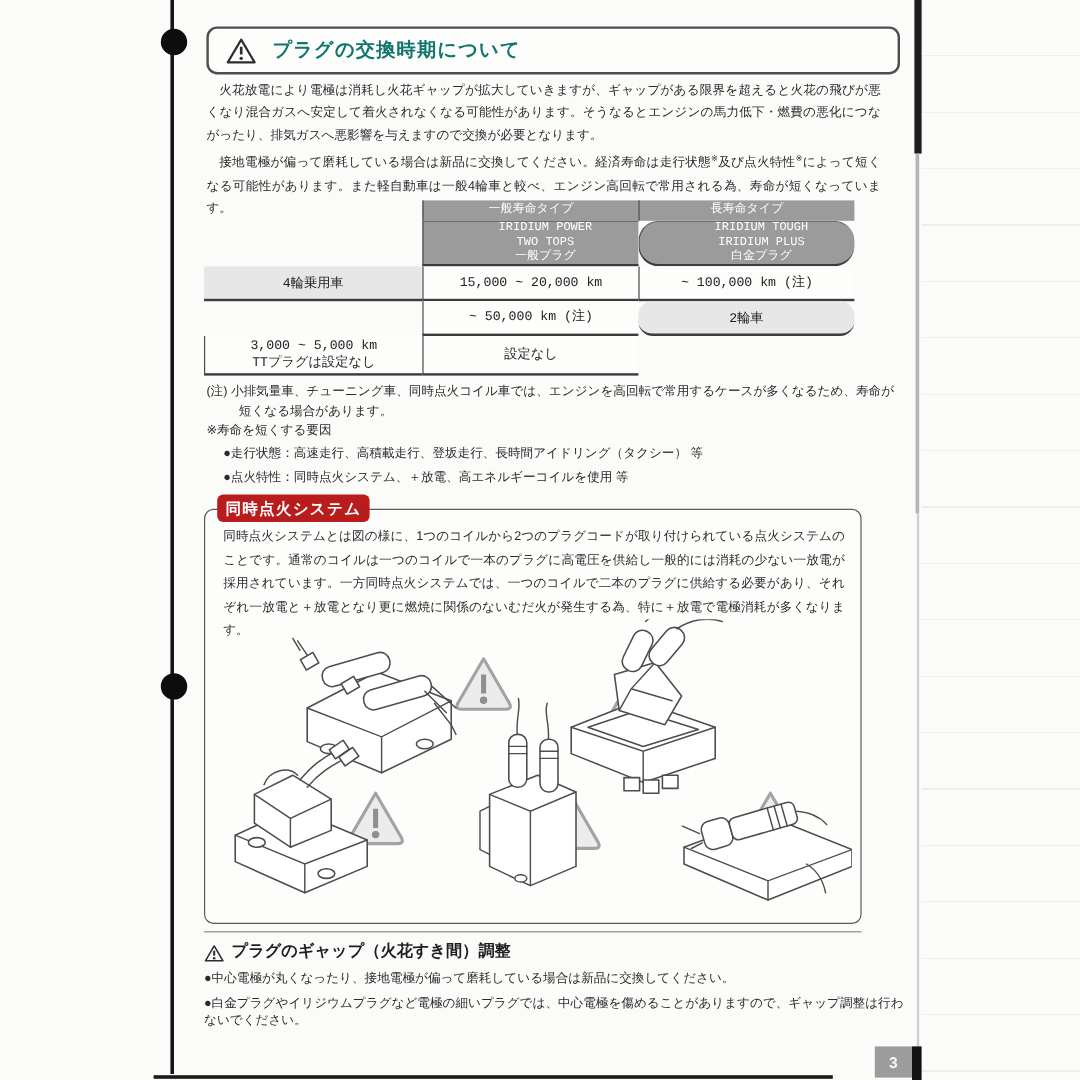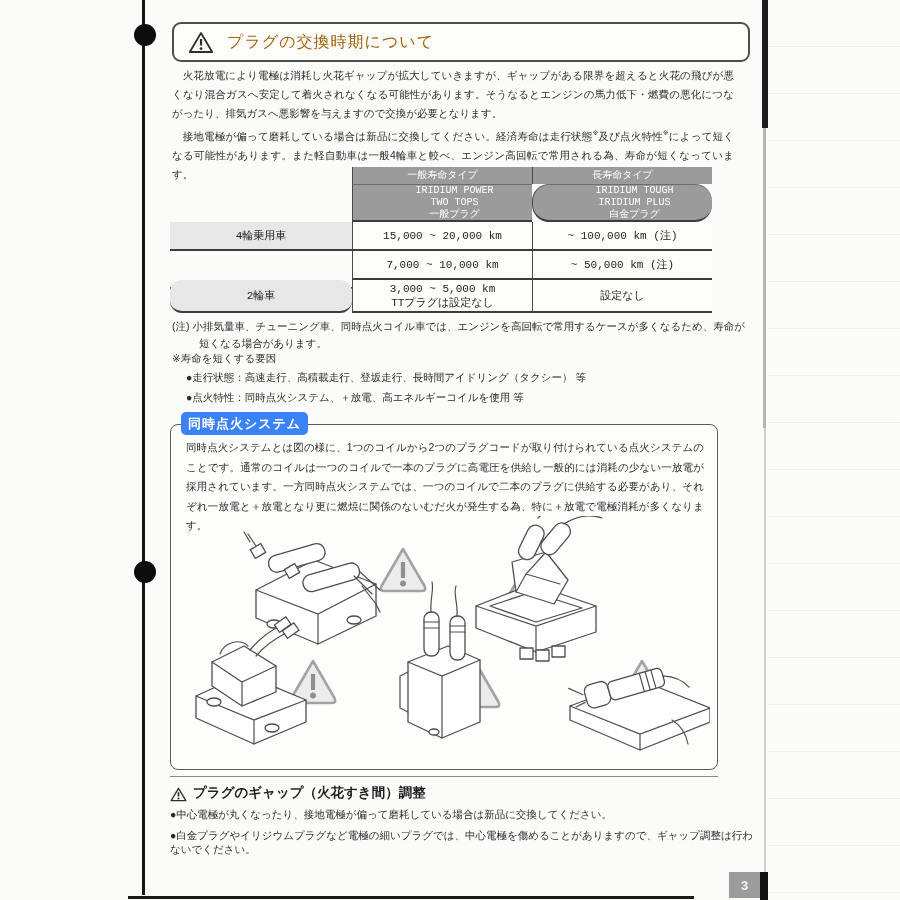--- a/index.html
+++ b/index.html
@@ -17,21 +17,21 @@
   .edge-top{left:762px;top:0;width:6px;height:128px;background:#1d1d1d;}
   .edge-mid{left:763px;top:128px;width:3px;height:300px;background:#b4b4b4;}
   .edge-low{left:764px;top:428px;width:2px;height:445px;background:#cfcfcf;}
   .edge-bottom{left:760px;top:872px;width:8px;height:28px;background:#121212;}
   .bottom-line{left:128px;top:896px;width:566px;height:3px;background:#1a1a1a;}
   .ruled-bg{left:768px;top:0;width:132px;height:900px;
     background:repeating-linear-gradient(180deg,transparent 0 46px,rgba(0,0,0,0.05) 46px 47px);}
   
   .title-box{left:172px;top:22px;width:560px;height:36px;border:2px solid #4e4e4e;border-radius:9px;
     display:flex;align-items:center;gap:13px;padding-left:14px;background:#fdfdfc;}
-  .title-text{font-size:16px;font-weight:normal;color:#a16207;letter-spacing:1px;}
+  .title-text{font-size:16px;font-weight:bold;color:#0f766e;letter-spacing:1px;}
   
   .intro{left:172px;top:66px;width:562px;font-size:10.5px;line-height:19px;text-align:justify;}
   .intro p{margin:0;}
   sup.ref{font-size:7px;vertical-align:super;}
   
   .spec-table{left:170px;top:167px;width:542px;display:grid;grid-template-columns:182px 180px 180px;
     grid-template-rows:17px 38px 29px 29px 33px;font-family:Liberation Mono, monospace;}
   .cell{display:flex;align-items:center;justify-content:center;text-align:center;}
   .th{color:#fff;font-size:10px;line-height:12px;}
   .th-type{font-size:10px;}
@@ -111,38 +111,37 @@
     <span>IRIDIUM TOUGH</span>
     <span>IRIDIUM PLUS</span>
     <span>白金プラグ</span>
   </div>
 
   <div class="cell label-cell hline-b" style="background:#e7e7e7;">4輪乗用車</div>
   <div class="cell val-cell vline hline-b">15,000 ~ 20,000 km</div>
   <div class="cell val-cell vline hline-b">~ 100,000 km (注)</div>
 
   <div class="cell label-cell hline-b" style="background:#3b82f6;margin-top:36px;">軽自動車</div>
-  <div class="cell val-cell vline hline-b">7,000 ~ 10,000 km</div>
   <div class="cell val-cell vline hline-b">~ 50,000 km (注)</div>
 
   <div class="cell label-cell hline-b" style="background:#e7e7e7;border-radius:12px;">2輪車</div>
   <div class="cell val-cell vline hline-b" style="flex-direction:column;">
     <span>3,000 ~ 5,000 km</span>
     <span>TTプラグは設定なし</span>
   </div>
   <div class="cell val-cell vline hline-b">設定なし</div>
 </div>
 
 <div class="abs note-block"><span>(注)</span>&nbsp;<span>小排気量車、チューニング車、同時点火コイル車では、エンジンを高回転で常用するケースが多くなるため、寿命が短くなる場合があります。</span></div>
 <div class="abs factors-title">※寿命を短くする要因</div>
 <div class="abs factor-1">●走行状態：高速走行、高積載走行、登坂走行、長時間アイドリング（タクシー） 等</div>
 <div class="abs factor-2">●点火特性：同時点火システム、＋放電、高エネルギーコイルを使用 等</div>
 
 <div class="abs simul-box"></div>
-<div class="abs simul-label" style="background:#3b82f6;text-align:center;">同時点火システム</div>
+<div class="abs simul-label" style="background:#b91c1c;text-align:center;">同時点火システム</div>
 <div class="abs simul-body">同時点火システムとは図の様に、1つのコイルから2つのプラグコードが取り付けられている点火システムのことです。通常のコイルは一つのコイルで一本のプラグに高電圧を供給し一般的には消耗の少ない一放電が採用されています。一方同時点火システムでは、一つのコイルで二本のプラグに供給する必要があり、それぞれ一放電と＋放電となり更に燃焼に関係のないむだ火が発生する為、特に＋放電で電極消耗が多くなります。</div>
 
 <div class="abs diagram-wrap">
 <svg width="530" height="245" viewBox="0 0 530 245">
 
   <g transform="translate(223,55)">
     <path class="tri-shape" d="M0,-22 L21.5,15 Q24,20 18.5,20 L-18.5,20 Q-24,20 -21.5,15 Z"></path>
     <line class="tri-mark" x1="0" y1="-9" x2="0" y2="7" stroke-width="4.2"></line>
     <circle class="tri-mark" cx="0" cy="12.5" r="2.6" stroke="none"></circle>
   </g>

